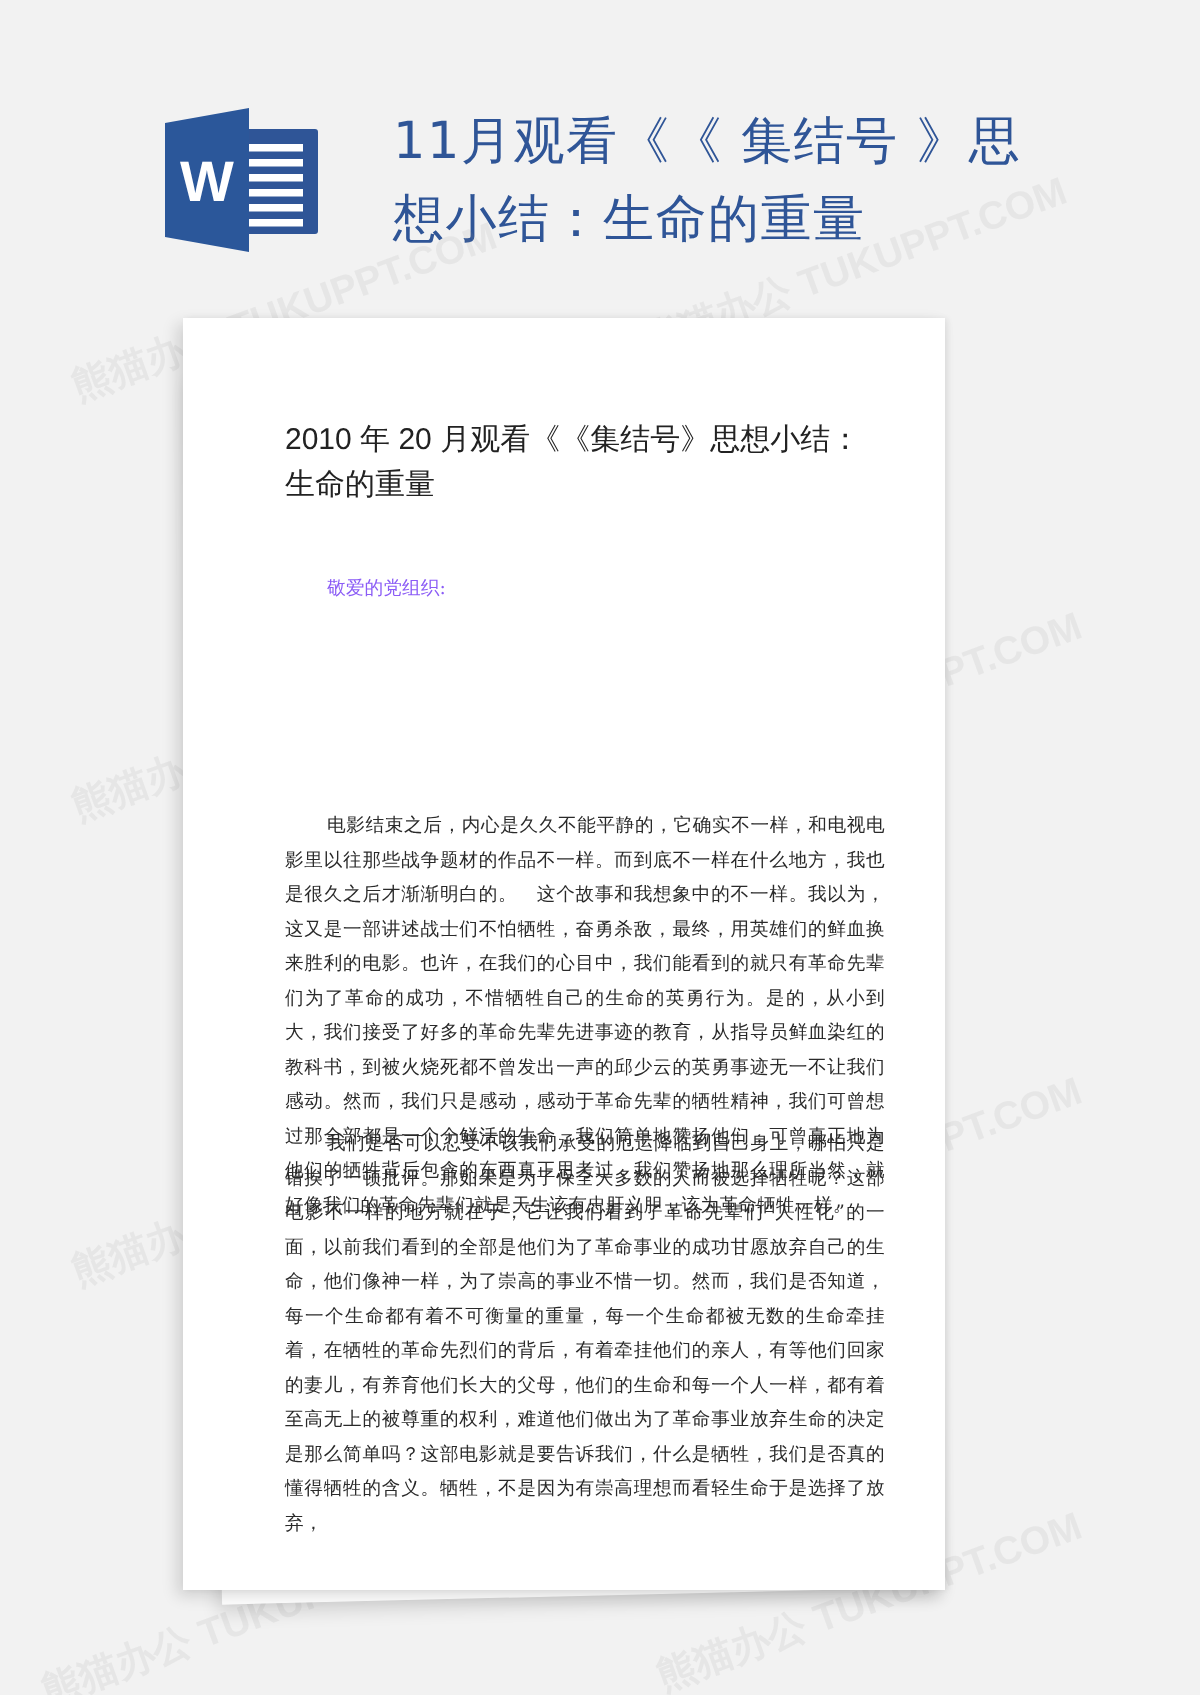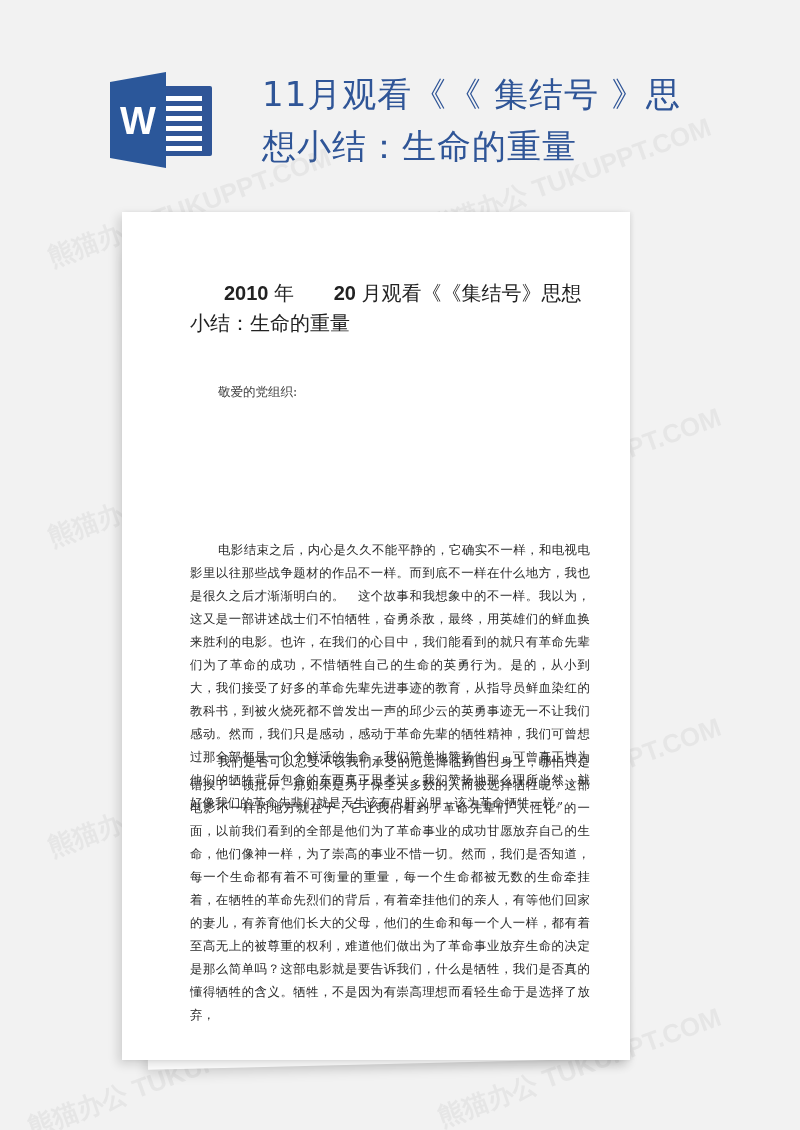--- a/index.html
+++ b/index.html
@@ -51,27 +51,27 @@
     }
     .doc-title {
       position: absolute;
       left: 68px; top: 66px;
       width: 400px;
       font-family: "Liberation Sans", sans-serif;
       font-size: 20px;
       line-height: 30px;
       color: #222;
     }
-    .doc-title b { font-weight: bold; margin-left: 34px; }
+    .doc-title b { font-weight: normal; }
     .salutation {
       position: absolute;
       left: 96px; top: 172px;
       font-family: "DejaVu Serif", serif;
       font-size: 12.5px;
-      color: #404040;
+      color: #8b5cf6;
     }
     .para {
       position: absolute;
       left: 68px;
       width: 400px;
       font-family: "DejaVu Serif", serif;
       font-size: 12.4px;
       line-height: 23px;
       color: #2a2a2a;
       text-indent: 28px;

